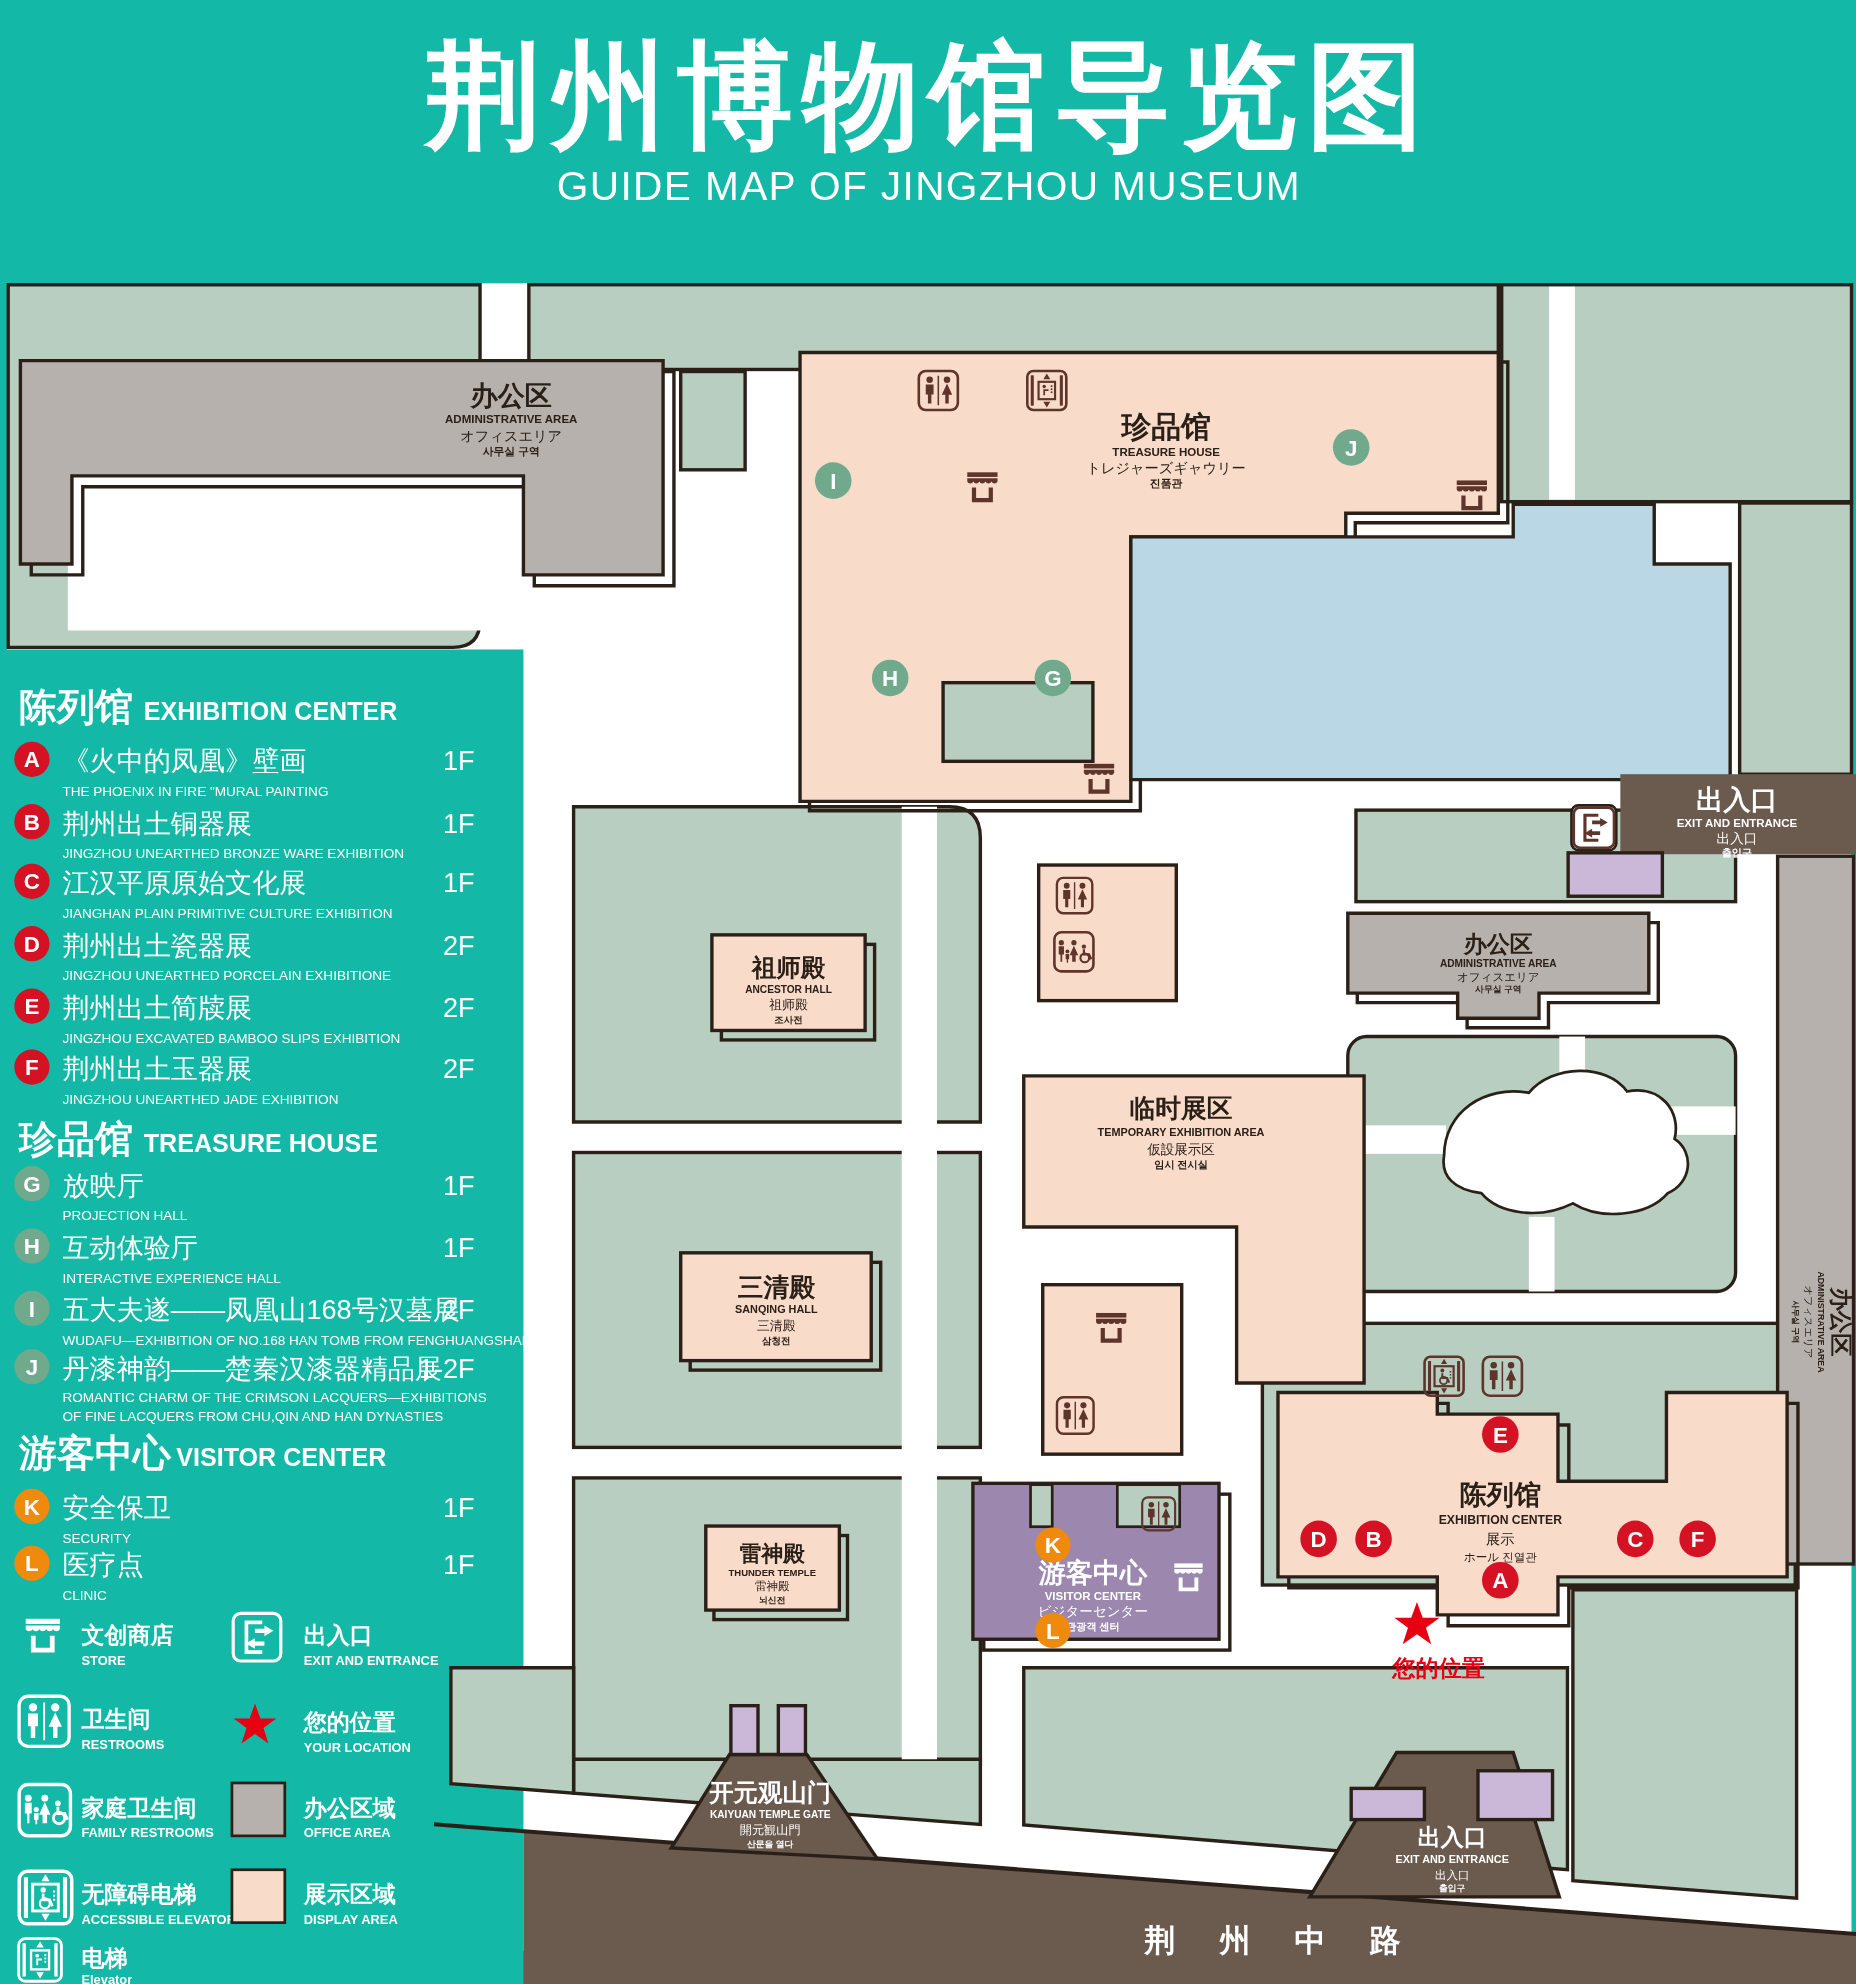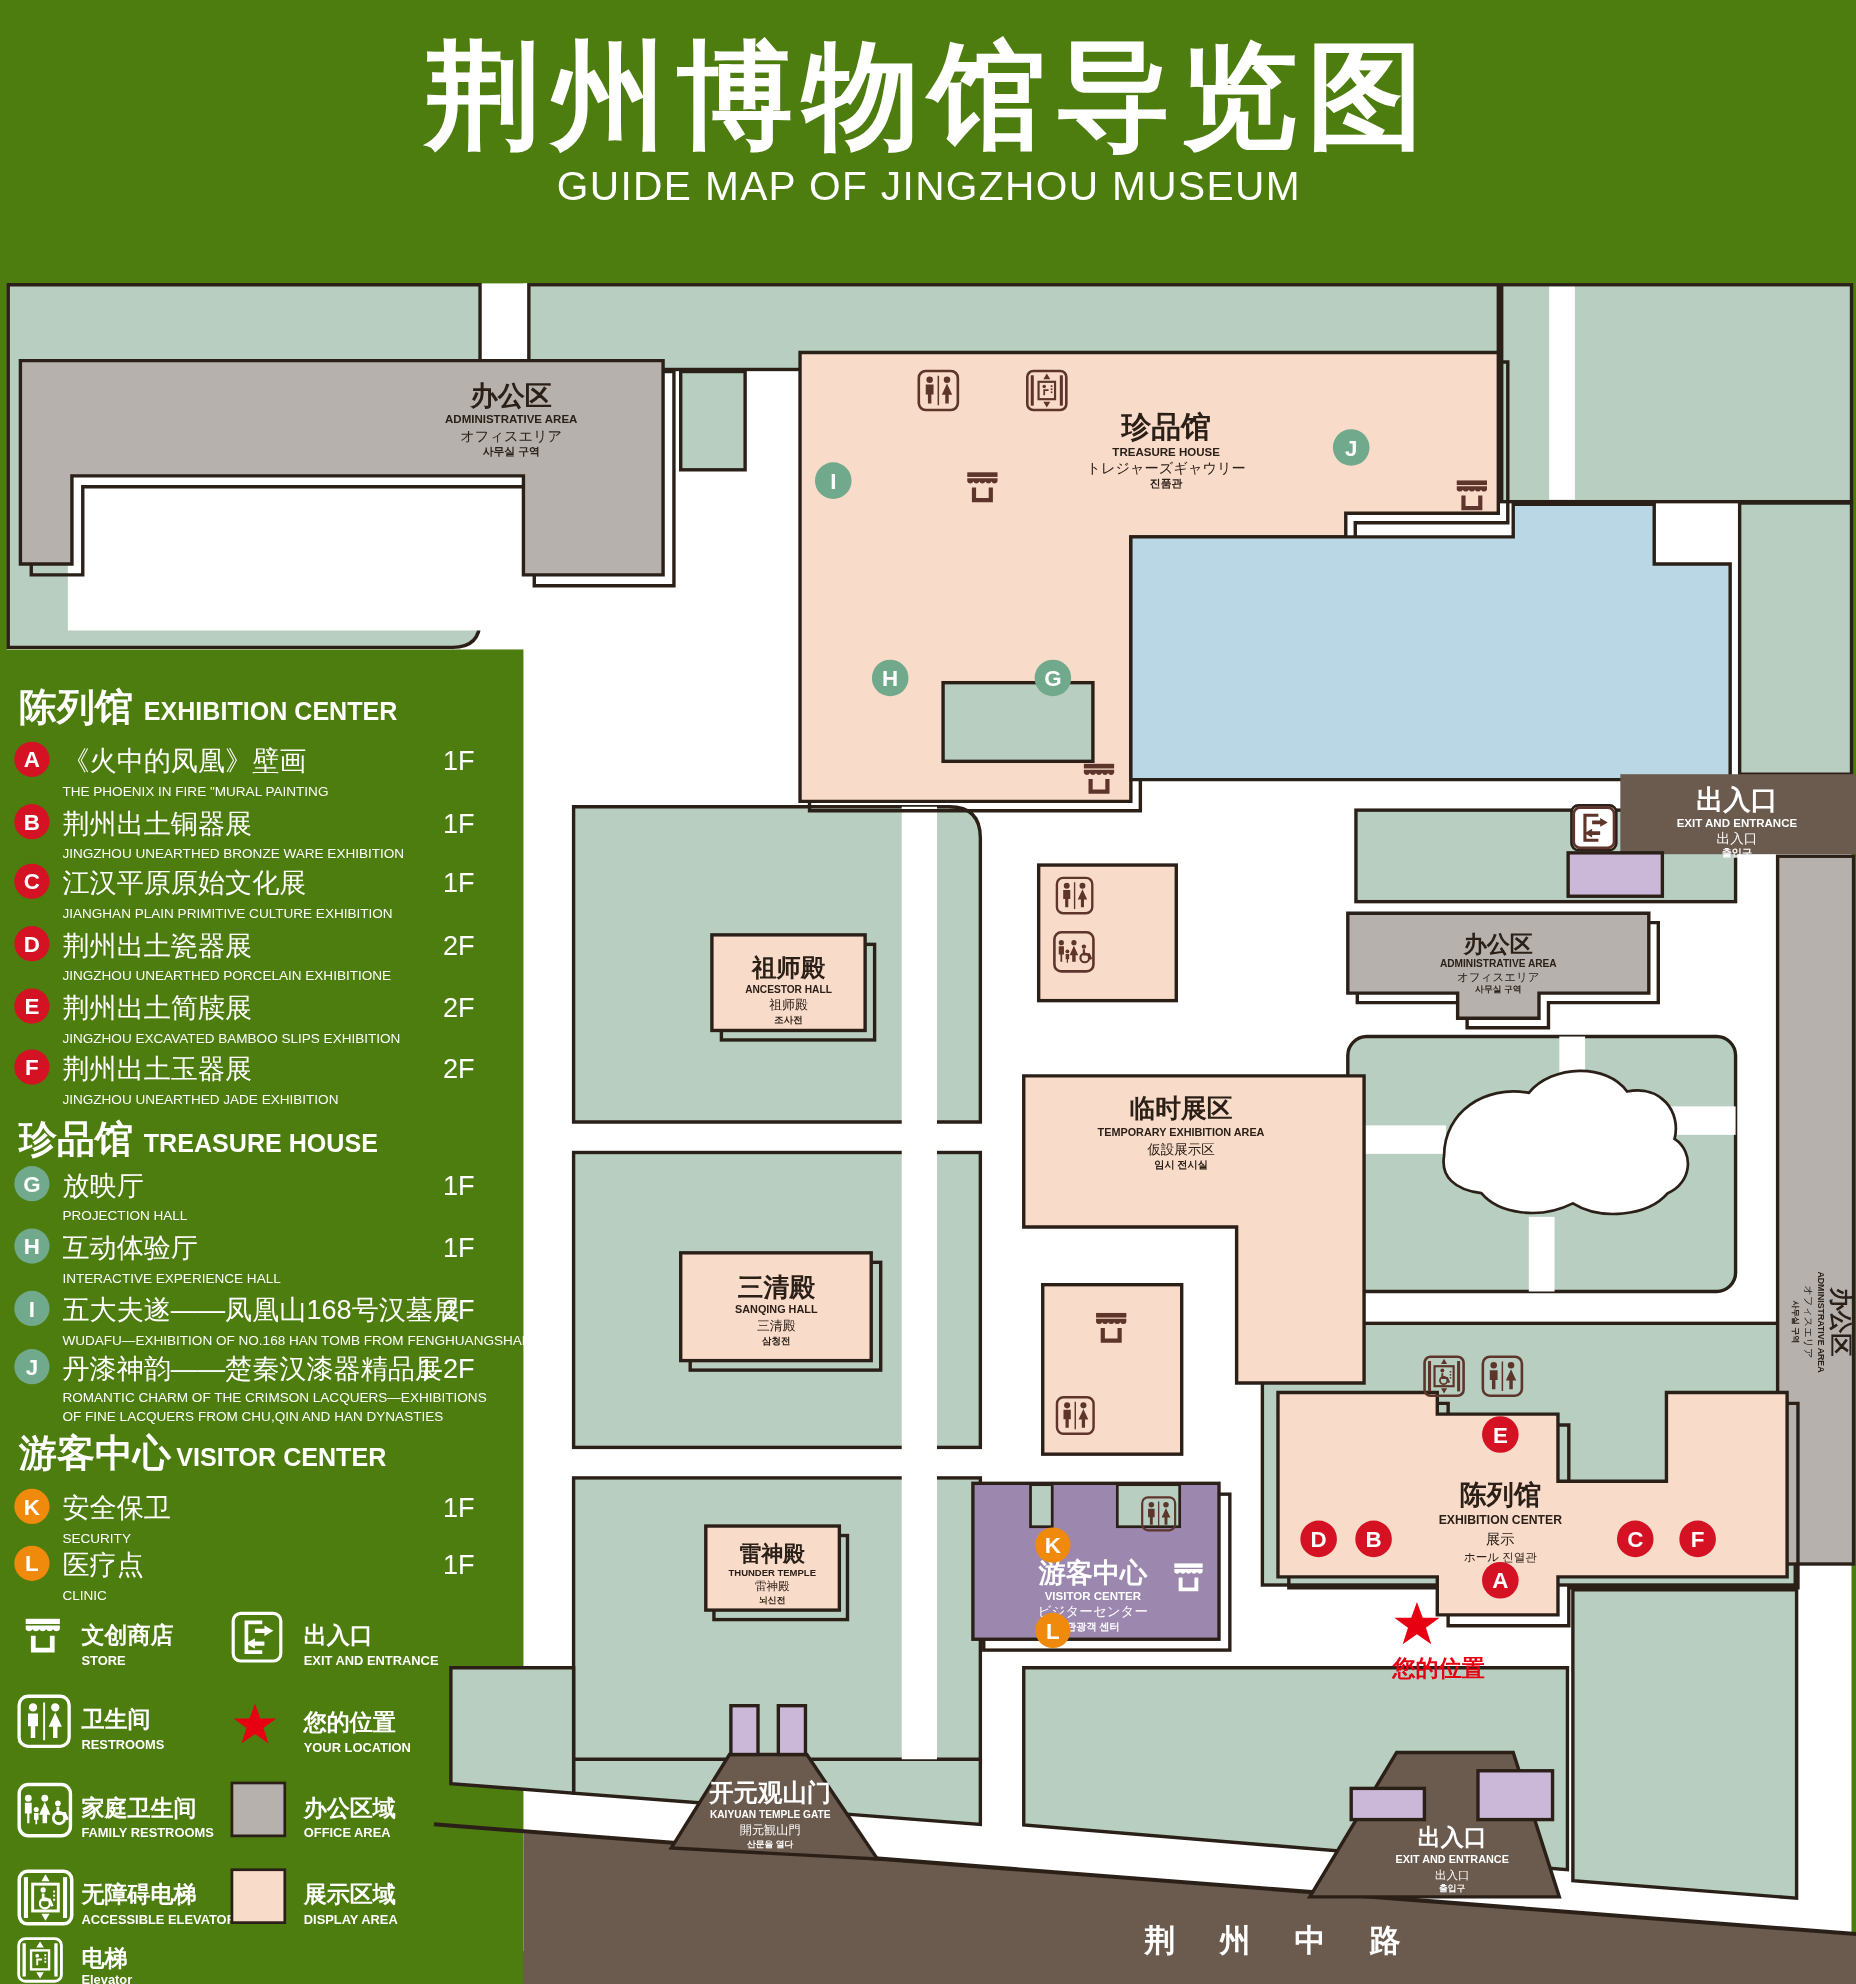--- a/index.html
+++ b/index.html
@@ -1,16 +1,16 @@
 <!DOCTYPE html>
 <html style="font-size:11px"><head>
 <meta charset="utf-8">
 <style>
   html,body{margin:0;padding:0;background:#6b5a4e;}
-  .stage{position:relative;width:1857px;height:1985px;background:#4d7c0f;overflow:hidden;
+  .stage{position:relative;width:1857px;height:1985px;background:#14b8a6;overflow:hidden;
          font-family:"Liberation Sans","DejaVu Sans",sans-serif;}
   svg text{font-family:"Liberation Sans","DejaVu Sans",sans-serif;}
   .t-zh-title{font-size:172px;font-weight:bold;letter-spacing:14px;fill:#fff;}
   .t-en-title{font-size:60px;fill:#fff;letter-spacing:2px;}
   .sec-zh{font-size:56px;font-weight:bold;fill:#fff;}
   .sec-en{font-size:37px;font-weight:bold;fill:#fff;}
   .it-zh{font-size:40px;fill:#fff;}
   .it-en{font-size:20px;fill:#fff;}
   .it-fl{font-size:40px;fill:#fff;}
   .mk{font-size:33px;font-weight:bold;fill:#fff;text-anchor:middle;}

